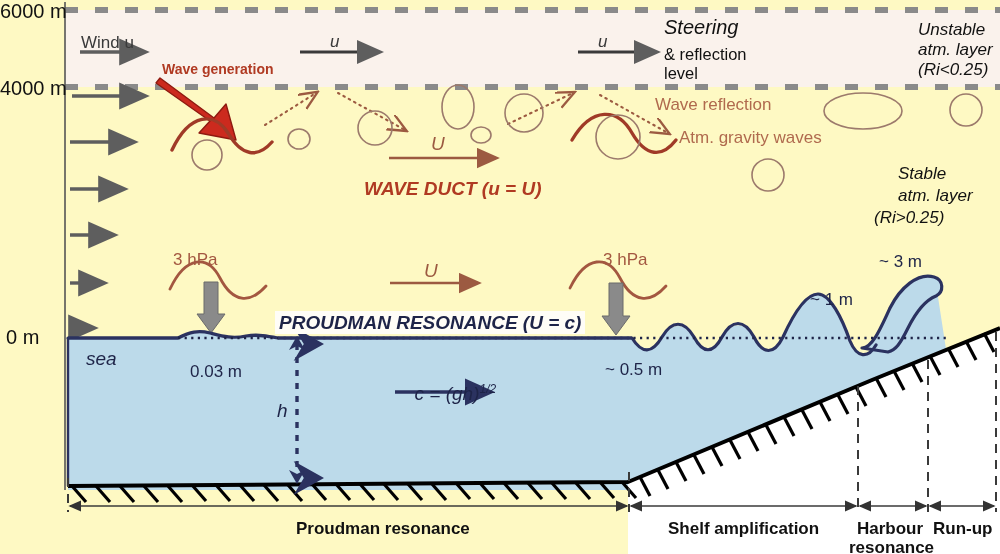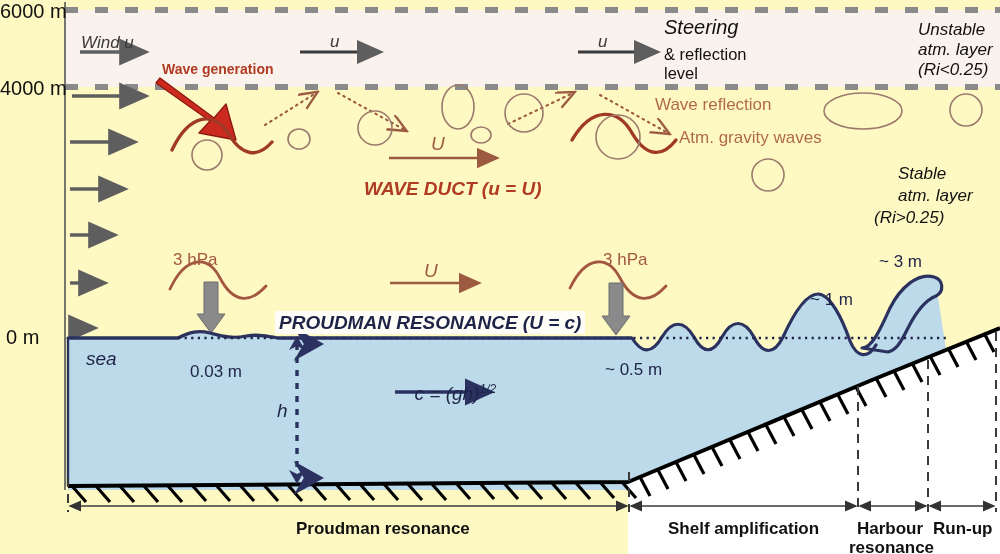--- a/index.html
+++ b/index.html
@@ -225,21 +225,21 @@
     <line x1="631" y1="506" x2="856" y2="506" marker-start="url(#ah-black-r)" marker-end="url(#ah-black)"></line>
     <line x1="860" y1="506" x2="926" y2="506" marker-start="url(#ah-black-r)" marker-end="url(#ah-black)"></line>
     <line x1="930" y1="506" x2="994" y2="506" marker-start="url(#ah-black-r)" marker-end="url(#ah-black)"></line>
   </g>
 </svg>
 
 <div class="t" style="left:0px;top:0px;font-size:20px;color:#111;">6000 m</div>
 <div class="t" style="left:0px;top:77px;font-size:20px;color:#111;">4000 m</div>
 <div class="t" style="left:6px;top:326px;font-size:20px;color:#111;">0 m</div>
 
-<div class="t" style="left:81px;top:33px;font-size:17px;color:#3A3A3A;font-style:italic;">Wind u</div>
+<div class="t" style="left:81px;top:33px;font-size:17px;color:#3A3A3A;">Wind u</div>
 <div class="t" style="left:330px;top:32px;font-size:17px;color:#3A3A3A;font-style:italic;">u</div>
 <div class="t" style="left:598px;top:32px;font-size:17px;color:#3A3A3A;font-style:italic;">u</div>
 
 <div class="t" style="left:664px;top:16px;font-size:20px;color:#111;font-style:italic;">Steering</div>
 <div class="t" style="left:664px;top:45px;font-size:16.5px;color:#111;">&amp; reflection</div>
 <div class="t" style="left:664px;top:64px;font-size:16.5px;color:#111;">level</div>
 
 <div class="t" style="left:918px;top:20px;font-size:17px;color:#111;font-style:italic;">Unstable</div>
 <div class="t" style="left:918px;top:40px;font-size:17px;color:#111;font-style:italic;">atm. layer</div>
 <div class="t" style="left:918px;top:60px;font-size:17px;color:#111;font-style:italic;">(Ri&lt;0.25)</div>

